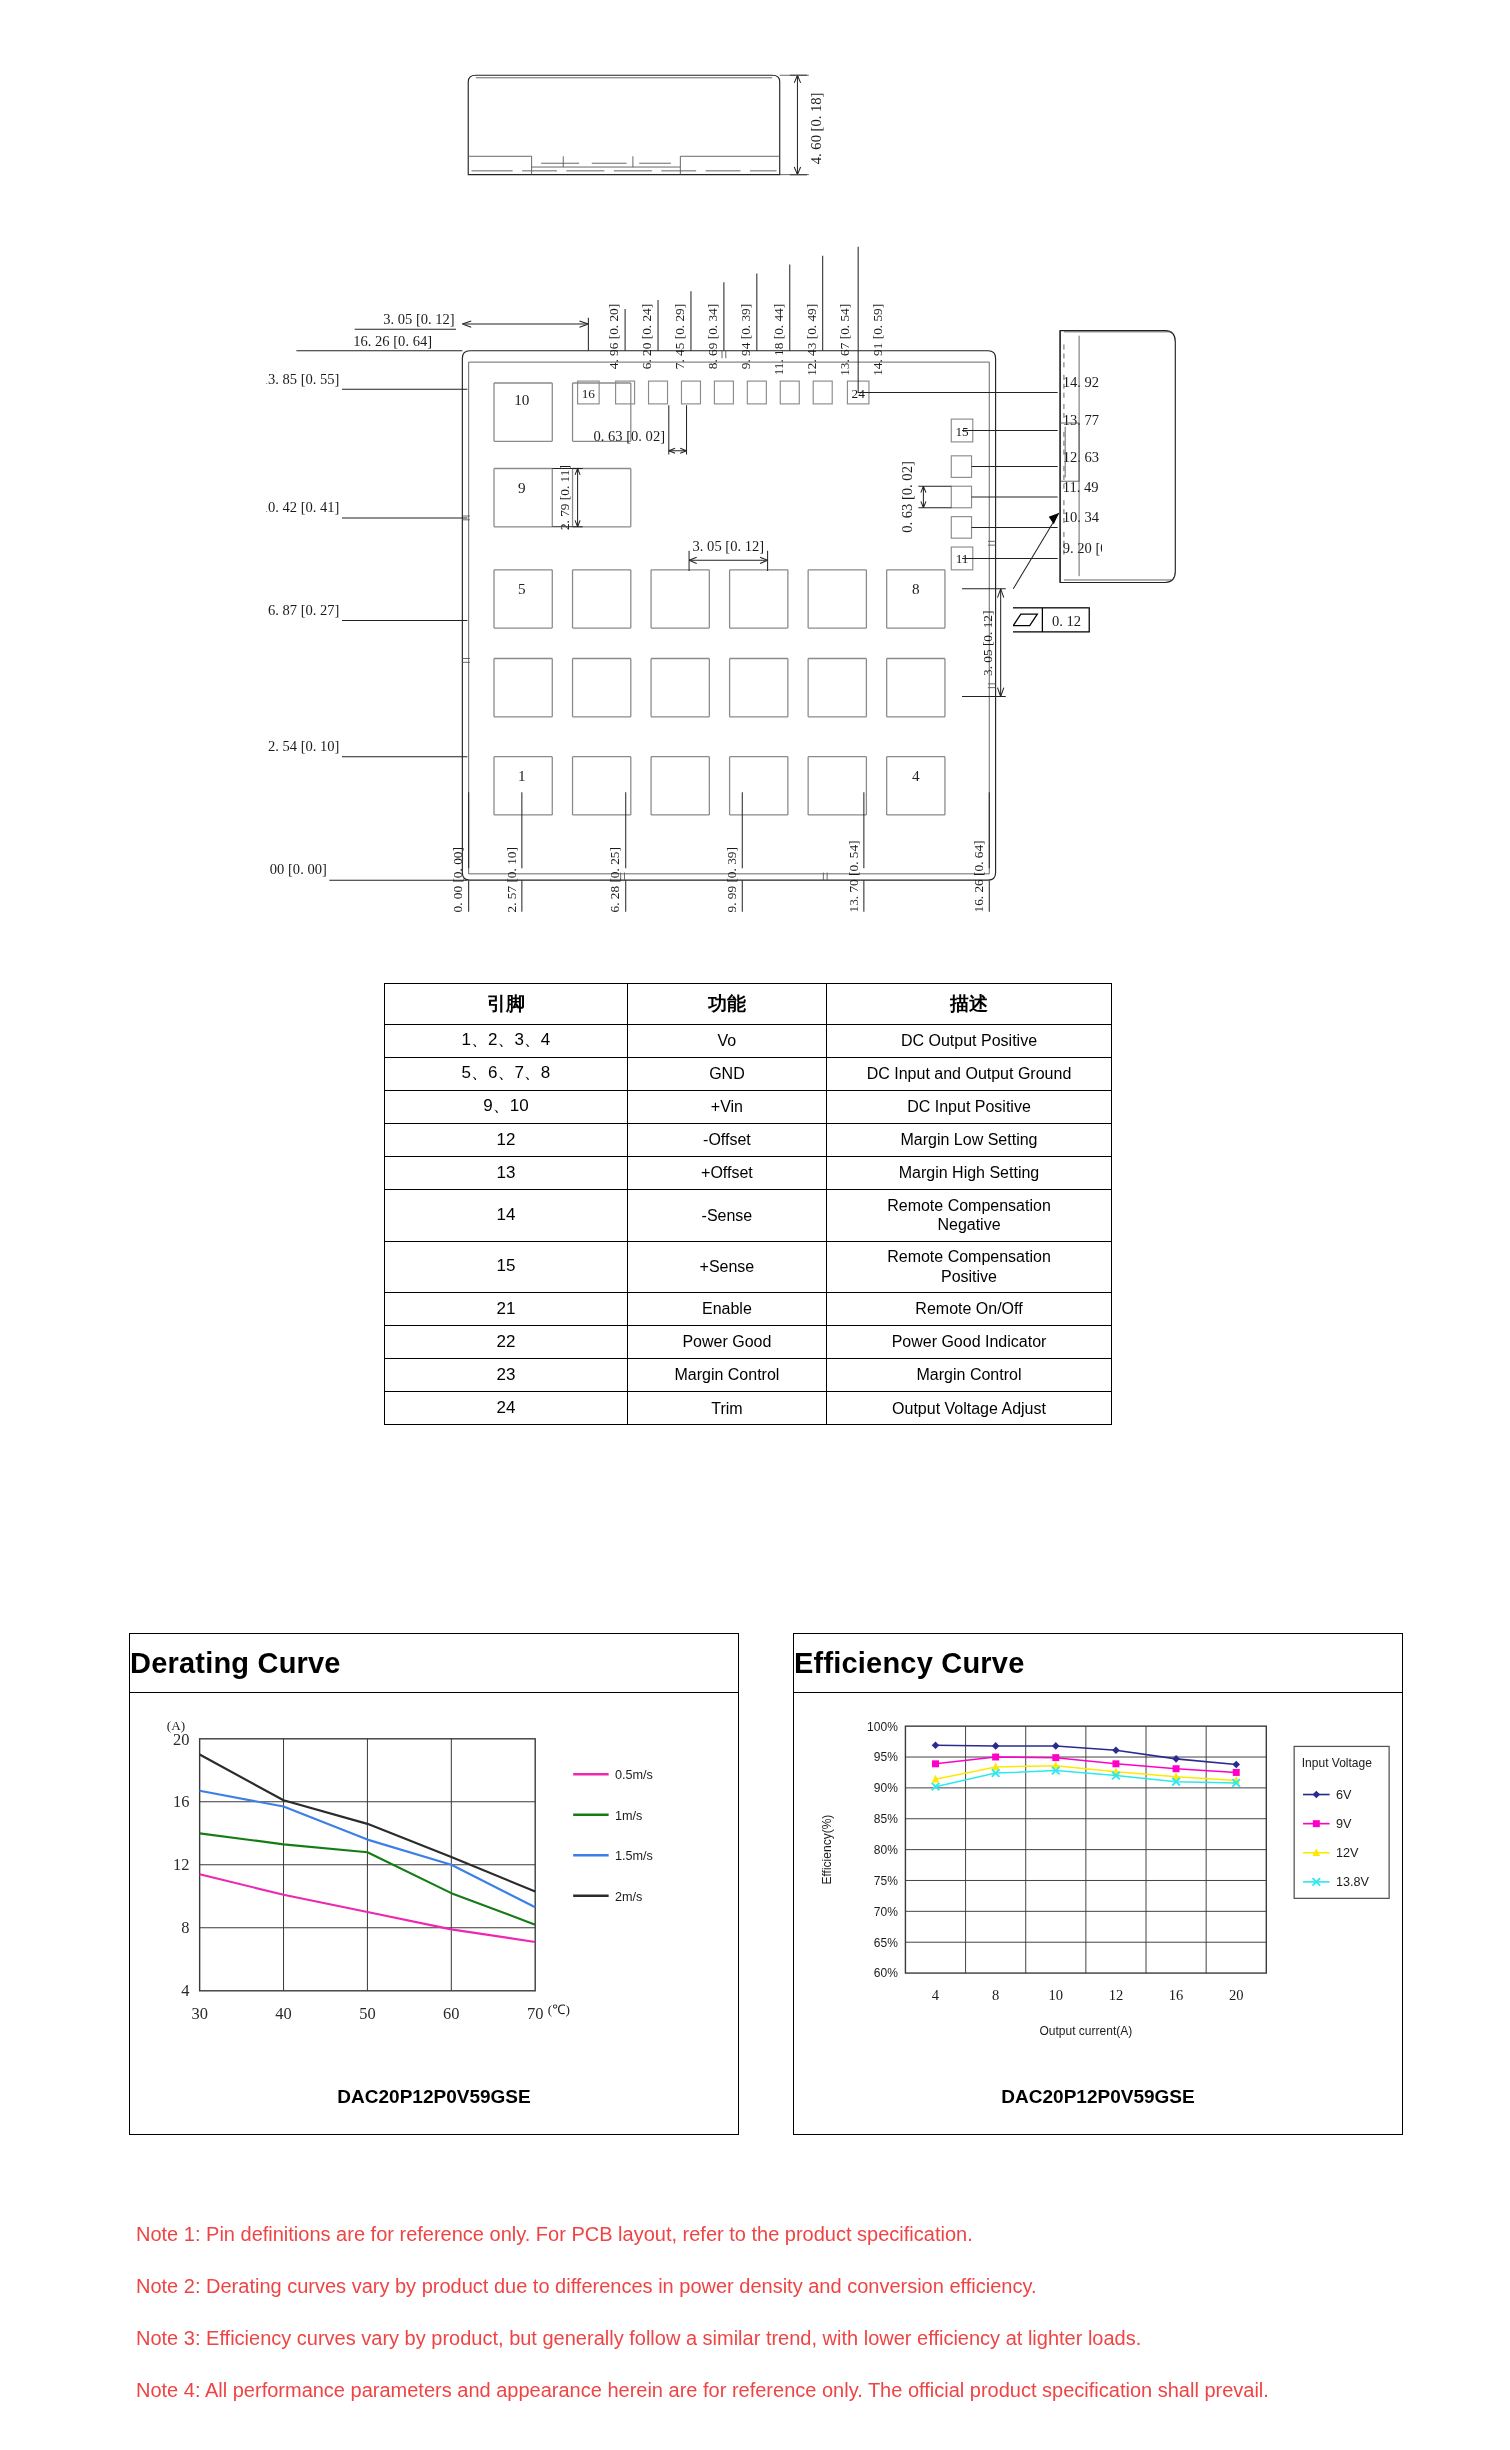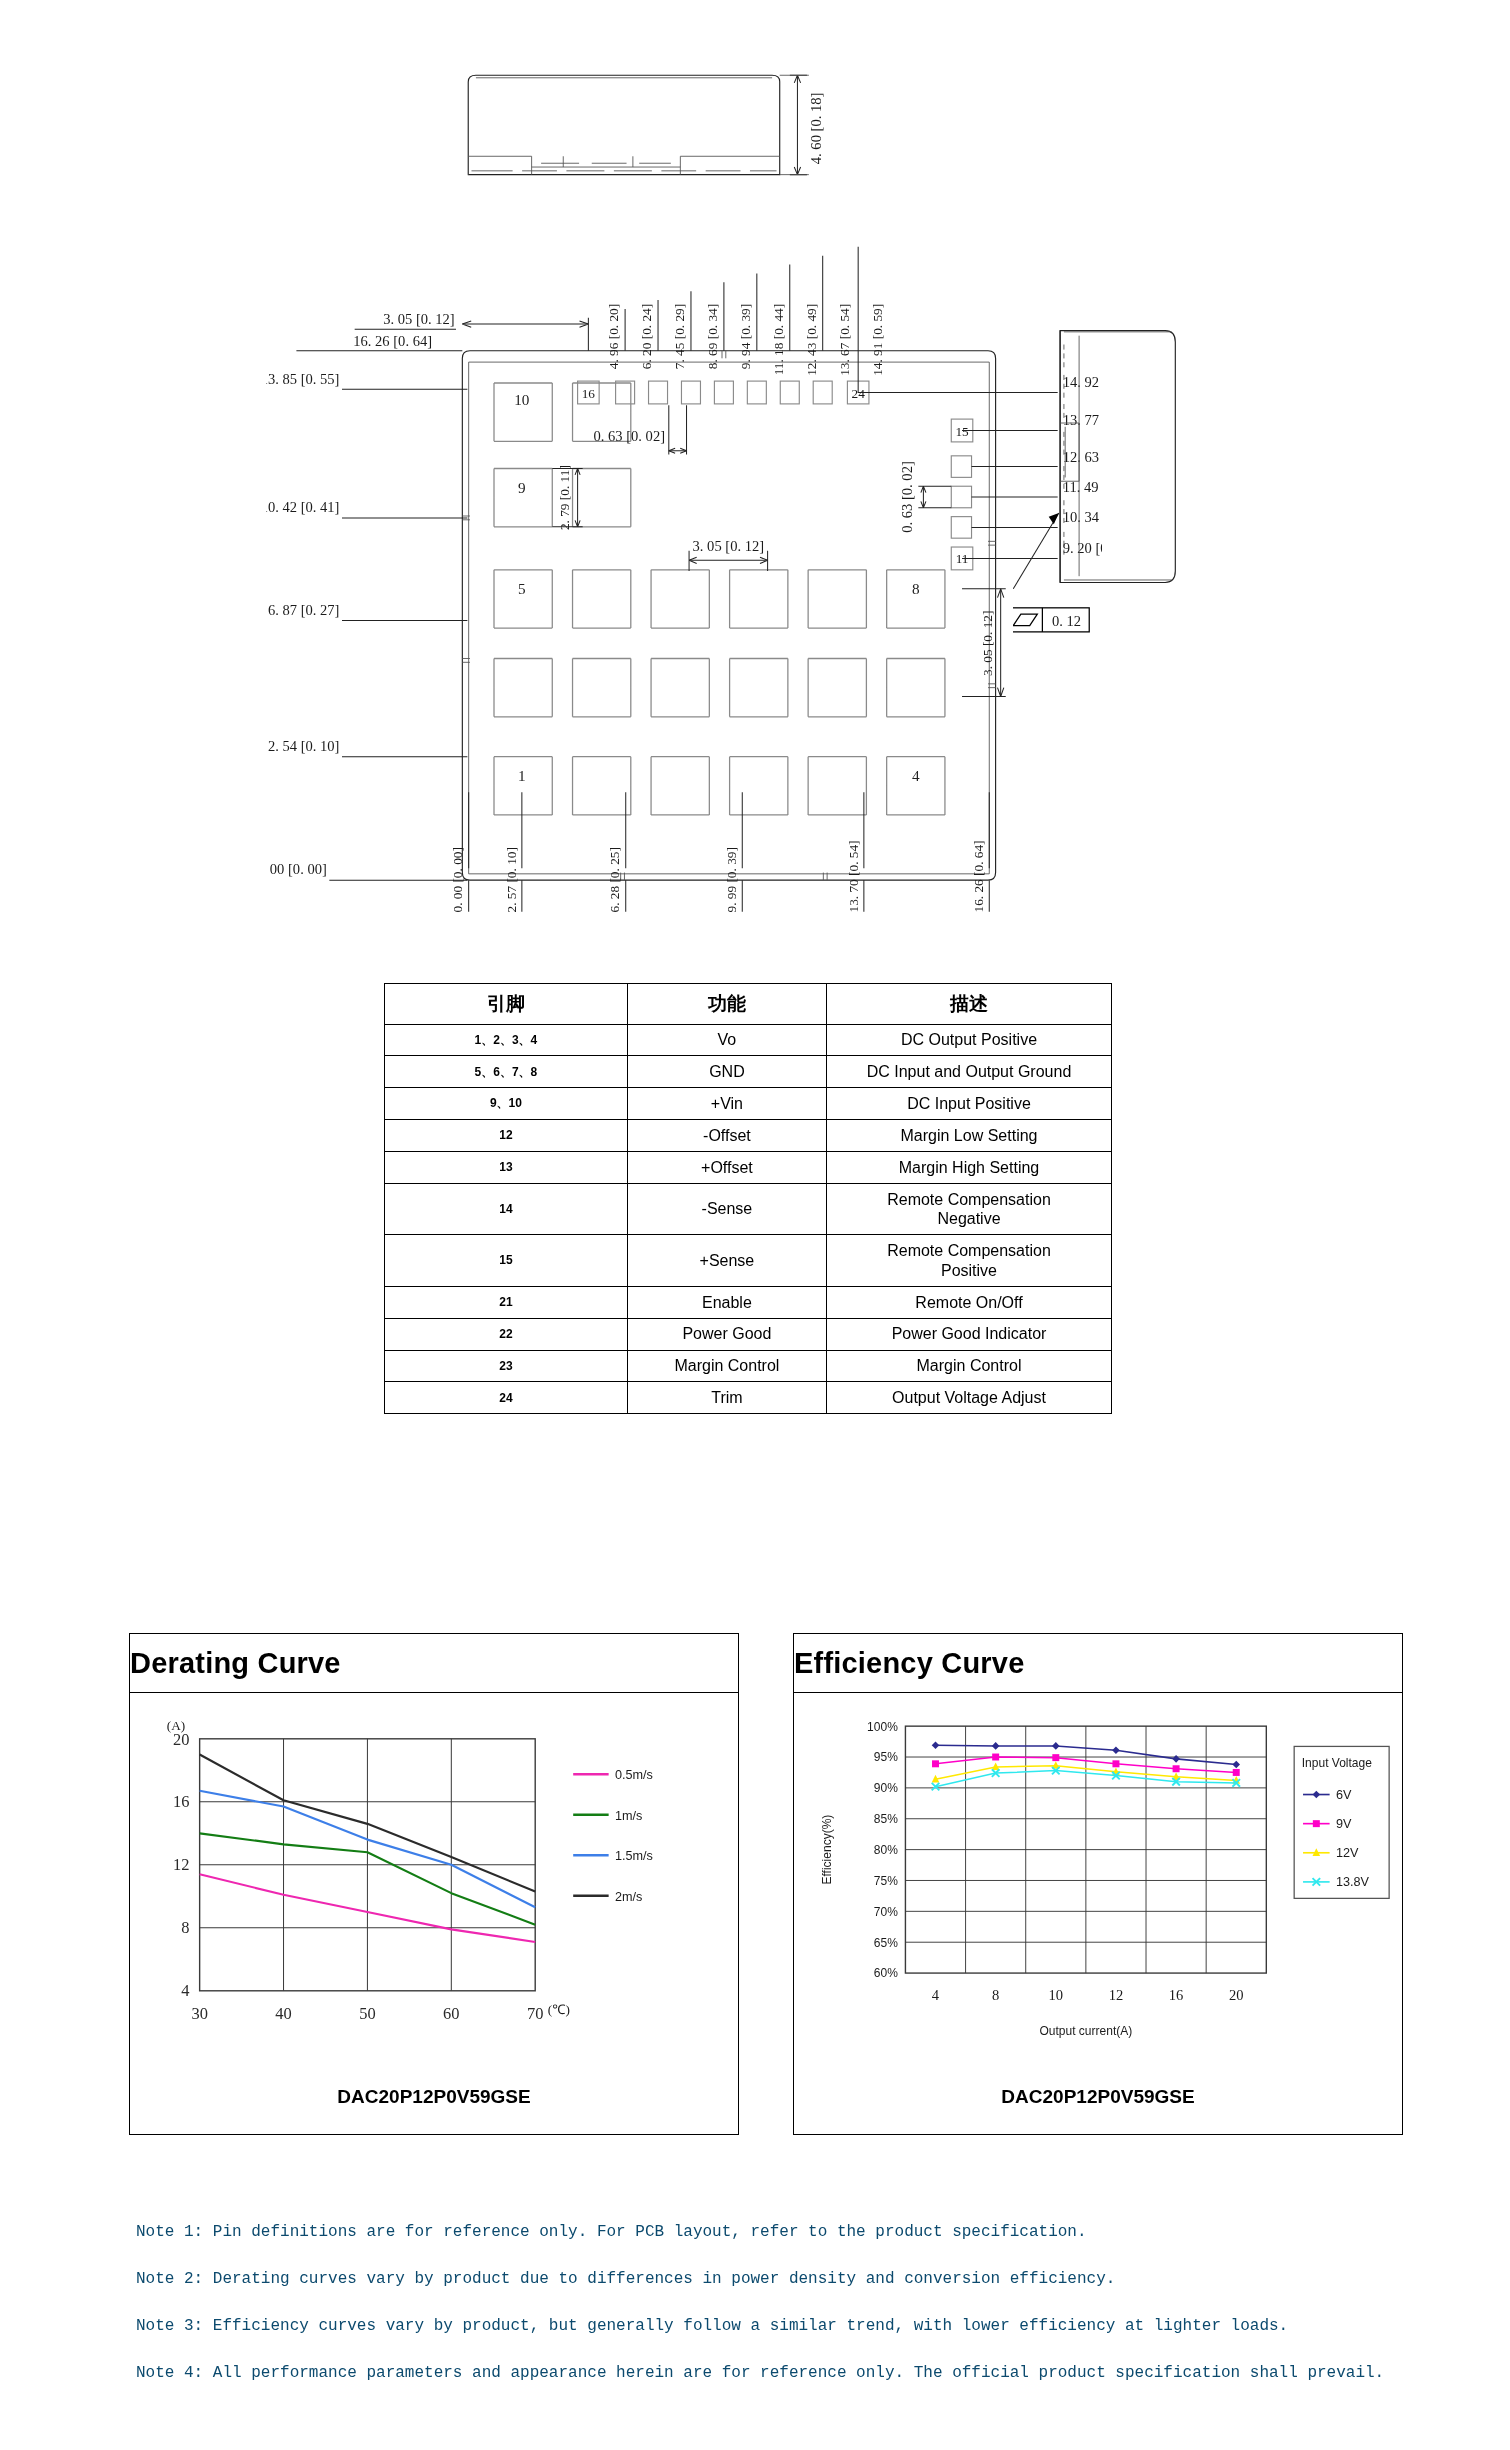--- a/index.html
+++ b/index.html
@@ -20,21 +20,21 @@
     text-align:center;vertical-align:middle;
     font-family:"Liberation Sans", sans-serif;
     font-size:16px;line-height:1.22;
     padding:5.7px 2.5px;
     color:#000;
   }
   table.pin-table thead th{
     font-weight:bold;font-size:19px;padding:8.2px 2.5px;
     border-bottom:1.9px solid #000;
   }
-  table.pin-table td.pin-col{font-weight:bold;font-size:12px;}
+  table.pin-table td.pin-col{font-weight:normal;font-size:17px;}
   table.pin-table tbody tr td{border-top:1.3px solid #000;}
   col.c1{width:33.4%;}
   col.c2{width:27.4%;}
   col.c3{width:39.2%;}
 
   
   .curve-panel{
     border:1.9px solid #000;background:#fff;
   }
   .curve-head{
@@ -49,22 +49,22 @@
   .curve-body{position:relative;}
   .curve-caption{
     text-align:center;
     font-family:"Liberation Sans", sans-serif;
     font-weight:bold;font-size:19px;color:#000;
   }
 
   
   #notes{left:136px;top:2223px;width:1267px;}
   .note-line{
-    font-family:Liberation Mono, monospace;
-    font-size:16px;color:#0c4a6e;
+    font-family:Liberation Sans, sans-serif;
+    font-size:20px;color:#ef4444;
     margin-bottom:29px;white-space:nowrap;
   }
 
   
   .dimtxt{font-family:"Liberation Serif", serif;font-size:23px;fill:#1b1b1b;}
   .dimtxt-s{font-family:"Liberation Serif", serif;font-size:21px;fill:#1b1b1b;}
   .padnum{font-family:"Liberation Serif", serif;font-size:24px;fill:#222;}
   .thin{fill:none;stroke:#555;stroke-width:1.4;}
   .med{fill:none;stroke:#222;stroke-width:1.8;}
   .dimline{fill:none;stroke:#222;stroke-width:1.6;}

